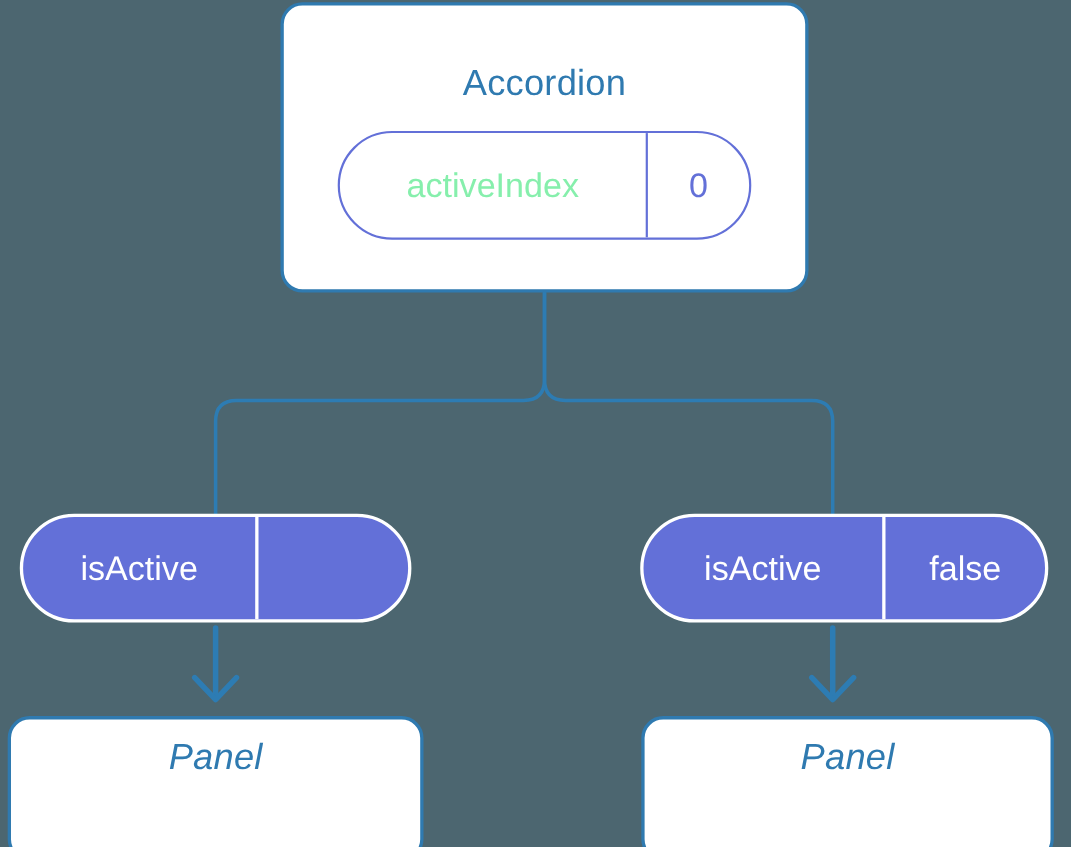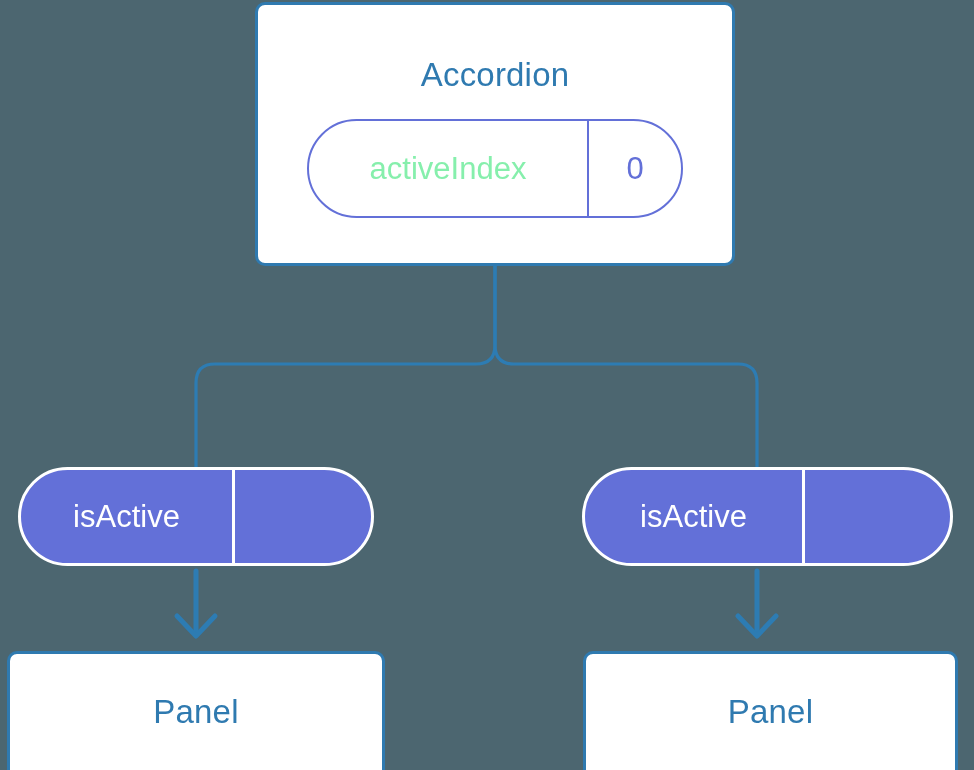--- a/index.html
+++ b/index.html
@@ -26,21 +26,21 @@
     width: 974px;
     height: 770px;
     pointer-events: none;
   }
 
   
   .comp-box {
     position: absolute;
     background: #ffffff;
     border: 3px solid #2f7ab0;
-    border-radius: 10px;
+    border-radius: 20px;
     box-sizing: border-box;
     display: flex;
     flex-direction: column;
     align-items: center;
   }
   .comp-title {
     color: #2f7ab0;
     font-size: 33px;
     letter-spacing: 0.2px;
     line-height: 1;
@@ -57,21 +57,22 @@
   #accordion-box .comp-title {
     margin-top: 53px;
   }
 
   .panel-box {
     top: 651px;
     height: 132px;
     justify-content: flex-start;
   }
   .panel-box .comp-title {
-    margin-top: 41px;
+    margin-top: 17px;
+    font-style: italic;
   }
   #panel-box-left  { left: 7px;   width: 378px; }
   #panel-box-right { left: 583px; width: 375px; }
 
   
   .pill {
     position: absolute;
     box-sizing: border-box;
     display: flex;
     align-items: stretch;
@@ -175,20 +176,21 @@
     <div class="pill-key">activeIndex</div>
     <div class="pill-val">0</div>
   </div>
 
   <div class="pill pill-filled props-pill" id="props-pill-left">
     <div class="pill-key">isActive</div>
   </div>
 
   <div class="pill pill-filled props-pill" id="props-pill-right">
     <div class="pill-key">isActive</div>
+    <div class="pill-val">false</div>
   </div>
 
   <div class="comp-box panel-box" id="panel-box-left">
     <div class="comp-title">Panel</div>
   </div>
 
   <div class="comp-box panel-box" id="panel-box-right">
     <div class="comp-title">Panel</div>
   </div>
 

